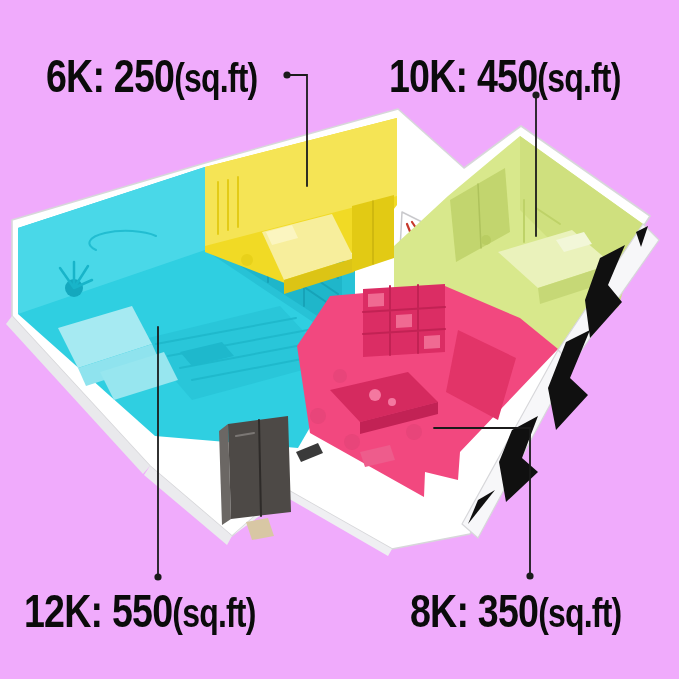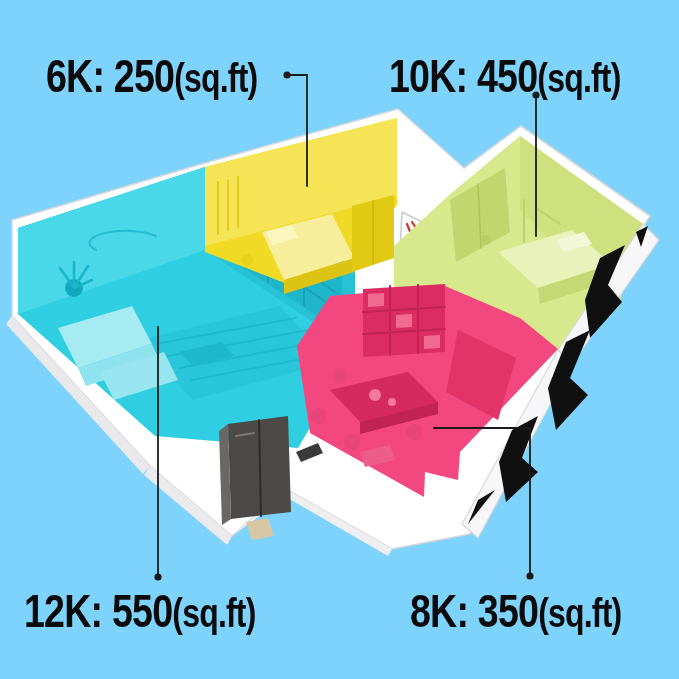--- a/index.html
+++ b/index.html
@@ -1,17 +1,17 @@
 <!DOCTYPE html>
 <html><head>
 <meta charset="utf-8">
 <style>
   html,body{margin:0;padding:0;}
   body{width:679px;height:679px;overflow:hidden;font-family:"Liberation Sans","DejaVu Sans",sans-serif;}
-  .stage{position:relative;width:679px;height:679px;background:#7dd3fc;}
+  .stage{position:relative;width:679px;height:679px;background:#f0abfc;}
   svg{position:absolute;left:0;top:0;}
   .lbl{
     position:absolute;
     font-weight:700;
     color:#0b0b0b;
     white-space:nowrap;
     font-size:47px;
     line-height:1;
     letter-spacing:-1px;
     transform:scaleX(.8);

